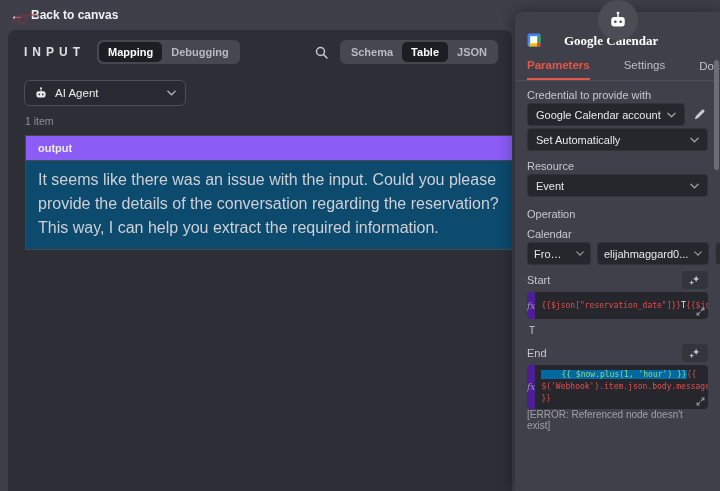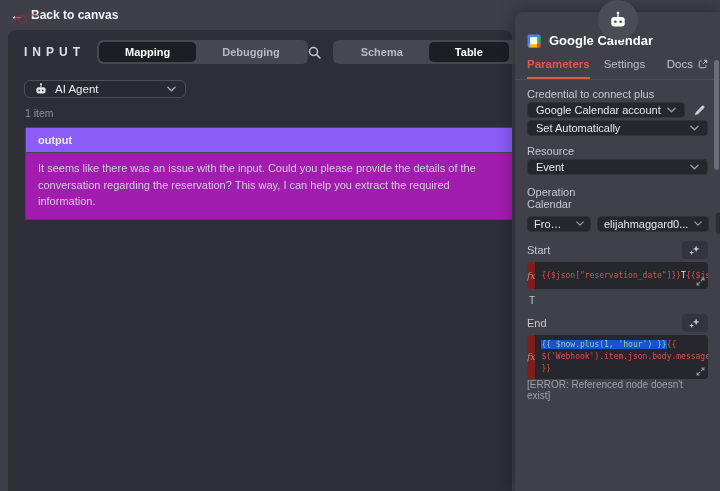--- a/index.html
+++ b/index.html
@@ -19,81 +19,81 @@
   .scribble { position:absolute; left:8px; top:9px; opacity:.55; pointer-events:none; }
 
   
   .input-panel {
     position:absolute; left:8px; top:30px; width:504px; bottom:0;
     background:#2d2e36; border-radius:8px 8px 0 0; z-index:2;
   }
   .ip-header { display:flex; align-items:center; padding:10px 14px 8px 16px; }
   .ip-title { font-size:12px; font-weight:bold; letter-spacing:5px; color:#dfe0e4; margin-right:12px; }
   .seg { display:flex; background:#46474f; border-radius:6px; padding:2px; }
-  .seg-item { padding:4px 26px; font-size:11px; font-weight:bold; color:#b9bac1; border-radius:5px; cursor:pointer; white-space:nowrap; }
+  .seg-item { padding:4px 9px; font-size:11px; font-weight:bold; color:#b9bac1; border-radius:5px; cursor:pointer; white-space:nowrap; }
   .seg-item.active { background:#1d1e24; color:#ffffff; }
   .ip-right { margin-left:auto; display:flex; align-items:center; gap:12px; }
   .icon-btn { cursor:pointer; color:#c6c7cd; display:flex; align-items:center; }
 
   .source-select {
-    margin:8px 0 0 16px; width:162px; height:18px;
+    margin:8px 0 0 16px; width:162px; height:26px;
     background:#292a31; border:1px solid #4d4e56; border-radius:6px;
     display:flex; align-items:center; padding:0 9px; gap:7px; cursor:pointer;
   }
   .source-select .lbl { font-size:11.5px; color:#eceded; flex:1; }
   .items-count { margin:9px 0 0 17px; font-size:10.5px; color:#8f9097; }
 
   .out-table { margin:8px 0 0 17px; width:calc(100% - 17px); border:1px solid #46474f; border-right:none; border-collapse:collapse; }
   .out-th { background:#8b5cf6; text-align:left; font-size:11px; font-weight:bold; color:#eceded; padding:6px 12px; border-bottom:1px solid #46474f; }
-  .out-td { background:#a21caf; font-size:11px; color:#cfd0d6; line-height:1.5; padding:7px 12px 9px 12px; }
+  .out-td { background:#0c4a6e; font-size:16px; color:#cfd0d6; line-height:1.5; padding:7px 12px 9px 12px; }
 
   
   .node-panel {
     position:absolute; left:515px; top:12px; right:0; bottom:0;
     background:#3f4049; border-radius:8px 0 0 0;
     box-shadow:0 0 18px rgba(0,0,0,.4);
     padding:0 12px; z-index:3;
   }
   .float-node-icon {
     position:absolute; left:50%; top:-12px; transform:translateX(-50%);
     width:40px; height:40px; border-radius:50%; background:#4b4c56;
     display:flex; align-items:center; justify-content:center; z-index:4;
   }
-  .np-titlerow { display:flex; align-items:center; gap:8px; padding-top:21px; }
+  .np-titlerow { display:flex; gap:23px; padding-top:21px;font-family:Liberation Serif, serif; }
   .np-title { font-size:13px; font-weight:bold; color:#ffffff; }
-  .np-tabs { display:flex; align-items:flex-start; gap:14px; margin-top:10px; border-bottom:1px solid #4c4d56; margin-left:-12px; margin-right:-12px; padding:0 12px; }
+  .np-tabs { display:flex; align-items:center; gap:34px; margin-top:10px; border-bottom:1px solid #4c4d56; margin-left:-12px; margin-right:-12px; padding:0 12px; }
   .np-tab { font-size:11.5px; color:#bcbdc4; padding-bottom:7px; cursor:pointer; border-bottom:2px solid transparent; }
   .np-tab.active { color:#e4564a; font-weight:bold; border-bottom-color:#e4564a; }
   .np-docs { margin-left:auto; display:flex; align-items:center; gap:5px; font-size:11.5px; color:#c3c4ca; padding-bottom:7px; cursor:pointer; }
 
   .fld-label { font-size:11px; color:#c7c8ce; }
   .select {
-    height:16px; background:#26272d; border:1px solid rgba(255,255,255,.06);
+    height:23px; background:#26272d; border:1px solid rgba(255,255,255,.06);
     border-radius:4px; display:flex; align-items:center; padding:0 8px; gap:6px; cursor:pointer;
   }
   .select .val { font-size:11px; color:#e7e8eb; flex:1; white-space:nowrap; overflow:hidden; text-overflow:ellipsis; }
   .row { display:flex; align-items:center; gap:6px; }
   .sq-btn { width:27px; height:23px; background:#2c2d34; border:1px solid rgba(255,255,255,.07); border-radius:4px; display:flex; align-items:center; justify-content:center; cursor:pointer; color:#c9cad1; flex:none; }
   .mini-btn { width:26px; height:18px; background:#33343c; border-radius:4px; display:flex; align-items:center; justify-content:center; cursor:pointer; color:#c9cad1; }
 
   .expr-header { display:flex; align-items:center; justify-content:space-between; }
   .editor { display:flex; margin-top:3px; border-radius:4px; overflow:hidden; position:relative; }
-  .gutter { width:16px; background:#7f1d1d; display:flex; align-items:center; justify-content:center; cursor:pointer; }
+  .gutter { width:16px; background:#4c1d95; display:flex; align-items:center; justify-content:center; cursor:pointer; }
   .gutter span { font-size:9px; font-style:italic; color:#9a9ba2; font-family:"DejaVu Serif",serif; }
   .code { flex:1; background:#26272d; font-family:"DejaVu Sans Mono",monospace; font-size:8px; overflow-wrap:break-word; word-break:normal; cursor:text; }
   .code-start { padding:6px 2px 6px 6px; line-height:15px; }
   .code-end { padding:4px 2px 4px 6px; line-height:12px; }
   .tok-red { color:#df4f4f; }
   .tok-white { color:#e8e9ec; }
-  .tok-green { color:#8fd694; background:#1d4ed8; }
+  .tok-green { color:#8fd694; background:#0369a1;padding-left:20px; }
   .expand-ic { position:absolute; right:3px; bottom:3px; color:#94959c; cursor:pointer; }
   .preview { font-size:10px; color:#c3c4ca; margin:6px 0 0 2px; }
   .err-text { font-size:10px; color:#9fa0a7; }
 
-  .mt8{margin-top:8px}.mt11{margin-top:11px}.mt9{margin-top:9px}.mt7{margin-top:0}.mt6{margin-top:6px}.mt2{margin-top:2px}
+  .mt8{margin-top:8px}.mt11{margin-top:11px}.mt9{margin-top:9px}.mt7{margin-top:8px}.mt6{margin-top:6px}.mt2{margin-top:2px}
 
   .np-scrollbar { position:absolute; right:1px; top:48px; width:5px; height:110px; background:#6c6d77; border-radius:3px; cursor:pointer; }
 </style>
 </head>
 <body>
 
 <div class="topbar">
   <div class="back-btn">
     <span class="back-arrow">←</span>
     <span>Back to canvas</span>
@@ -191,21 +191,21 @@
       <span>
         <svg width="10" height="10" viewBox="0 0 12 12">
             <path d="M4.5 2.5H3A1.5 1.5 0 0 0 1.5 4v5A1.5 1.5 0 0 0 3 10.5h5A1.5 1.5 0 0 0 9.5 9V7.5" fill="none" stroke="currentColor" stroke-width="1.2"></path>
             <path d="M7 1.5h3.5V5" fill="none" stroke="currentColor" stroke-width="1.2"></path>
             <path d="M10.5 1.5L6 6" fill="none" stroke="currentColor" stroke-width="1.2"></path>
           </svg>
       </span>
     </span>
   </div>
 
-  <div class="fld-label mt8">Credential to connect plus</div>
+  <div class="fld-label mt8">Credential to provide with</div>
   <div class="row mt2">
     <div class="select" style="flex:1">
       <span class="val">Google Calendar account</span>
       <span>
           <svg width="9" height="6" viewBox="0 0 10 6">
             <path d="M1 1l4 4 4-4" fill="none" stroke="#9b9ca3" stroke-width="1.5" stroke-linecap="round"></path>
           </svg>
         </span>
     </div>
     <span class="icon-btn" style="width:22px;justify-content:center">

